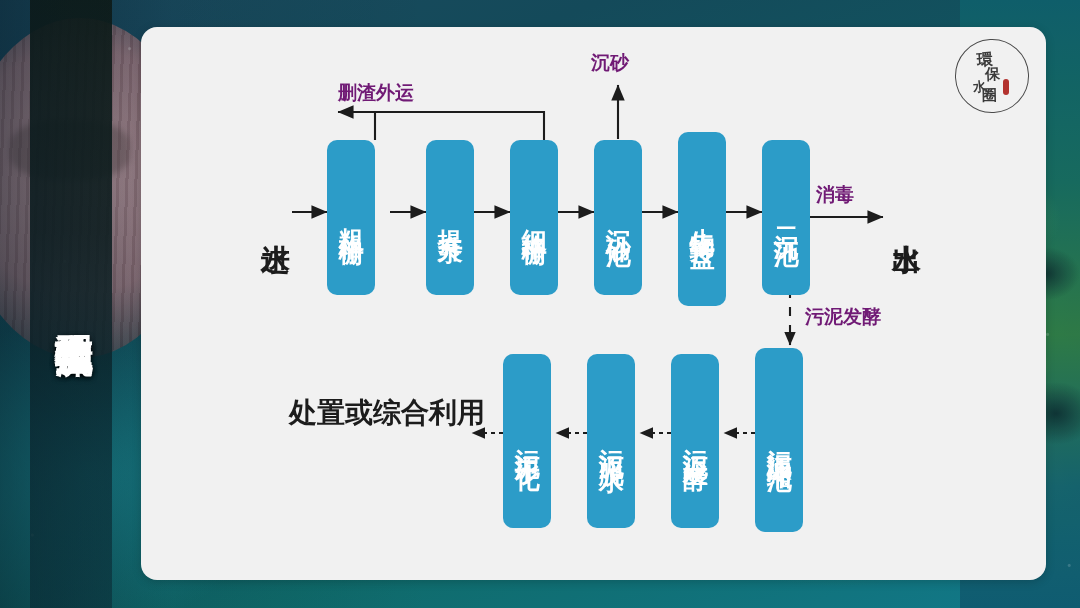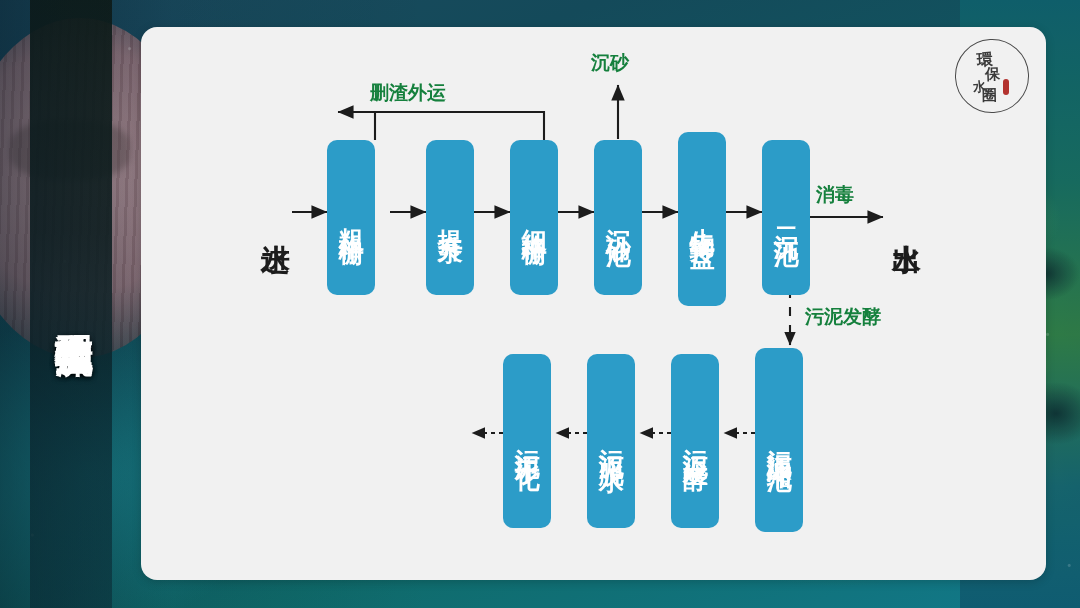--- a/index.html
+++ b/index.html
@@ -94,21 +94,21 @@
     display:flex;flex-direction:column;align-items:center;justify-content:center;
     line-height:1.02;letter-spacing:0;
     box-sizing:border-box;
   }
   .node span{display:block;}
 
   
   .plain{
     position:absolute;color:#1c1c1c;font-weight:700;white-space:pre;
   }
-  .small-lab{position:absolute;color:#15803d;font-weight:700;font-size:19px;white-space:nowrap;}
+  .small-lab{position:absolute;color:#701a75;font-weight:700;font-size:19px;white-space:nowrap;}
 
   
   #wires{position:absolute;inset:0;}
 
   
   #seal{
     position:absolute;left:814px;top:12px;width:74px;height:74px;
   }
   .seal-ring{
     position:absolute;inset:0;border:1.6px solid #4a4a4a;border-radius:50%;
@@ -225,26 +225,27 @@
     </div>
 
     <div class="plain" style="left:117px;top:156px;width:36px;font-size:29px;line-height:1.28;text-align:center;
                 writing-mode:vertical-rl;text-orientation:upright;height:76px;">进水</div>
 
     <div class="plain" style="left:748px;top:156px;width:36px;font-size:29px;line-height:1.28;text-align:center;
                 writing-mode:vertical-rl;text-orientation:upright;height:76px;">出水</div>
 
     <div class="small-lab" style="left:675px;top:155px;">消毒</div>
 
-    <div class="small-lab" style="left:197px;top:53px;margin-left:32px;">删渣外运</div>
+    <div class="small-lab" style="left:197px;top:53px;">删渣外运</div>
 
     <div class="small-lab" style="left:450px;top:23px;">沉砂</div>
 
     <div class="small-lab" style="left:664px;top:277px;">污泥发酵</div>
 
+    <div class="plain" style="left:148px;top:366px;width:192px;font-size:28px;line-height:1.45;">处置或综合利用</div>
 
     <div id="seal">
       <div class="seal-ring"></div>
       <div class="seal-col seal-a">環</div>
       <div class="seal-col seal-b">保</div>
       <div class="seal-col seal-c">水</div>
       <div class="seal-col seal-d">圈</div>
       <div class="seal-dot"></div>
     </div>
 

